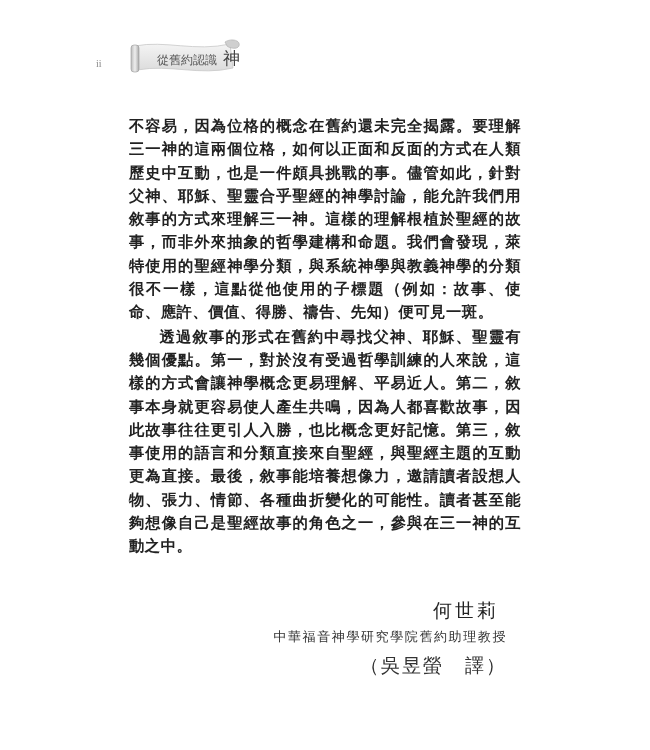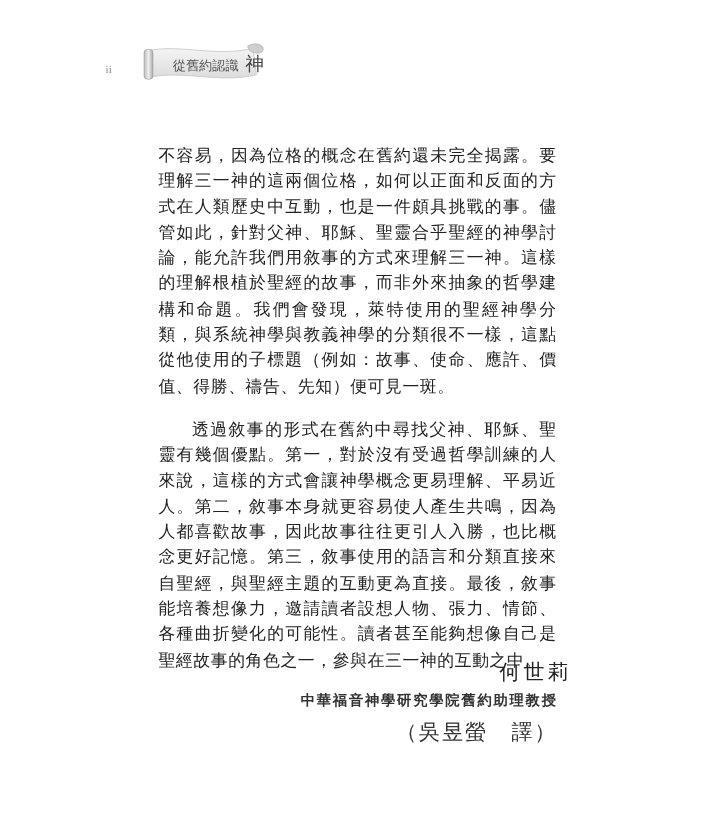--- a/index.html
+++ b/index.html
@@ -17,29 +17,28 @@
   .banner svg { position:absolute; left:0; top:0; }
   .banner-title {
     position:absolute; left:32px; top:9px; font-size:12px; color:#555; letter-spacing:0px;
     white-space:nowrap;
   }
   .banner-title .big { font-size:17px; margin-left:6px; color:#444; }
   .body-text {
     position:absolute; left:128px; top:114px; width:394px;
     font-size:15.3px; line-height:23.3px; letter-spacing:0.55px; text-align:justify;
   }
-  .body-text p { margin:16px; }
+  .body-text p { margin:1px;font-weight:bold; }
   .body-text p.indent { text-indent:2em; }
   .sig-name {
-    position:absolute; right:130px; top:598px; font-size:19px; letter-spacing:3px; color:#222;
+    position:absolute; right:151px; top:598px; font-size:19px; letter-spacing:3px; color:#222;
   }
   .sig-aff {
     position:absolute; right:143px; top:628px; font-size:13px; letter-spacing:1.6px; color:#333;
     white-space:nowrap;
-    font-weight:bold;
   }
   .sig-trans {
     position:absolute; right:143px; top:653px; font-size:19px; letter-spacing:2px; color:#333;
     white-space:pre;
   }
 </style>
 </head>
 <body>
 
 <div class="page-num">ii</div>

